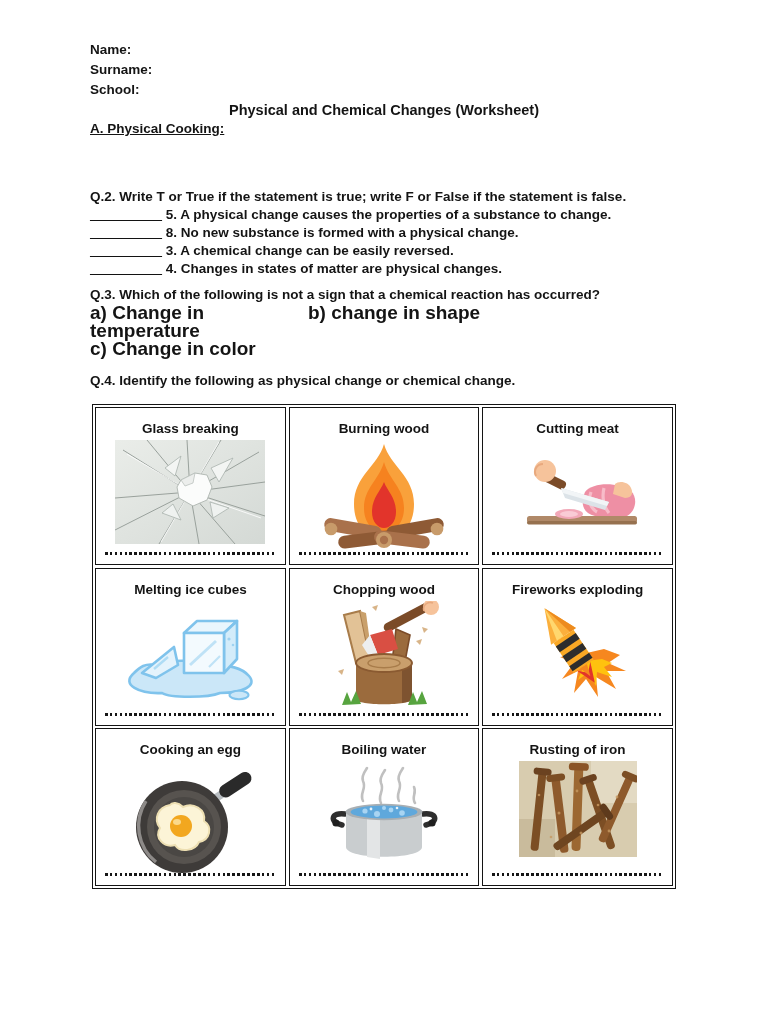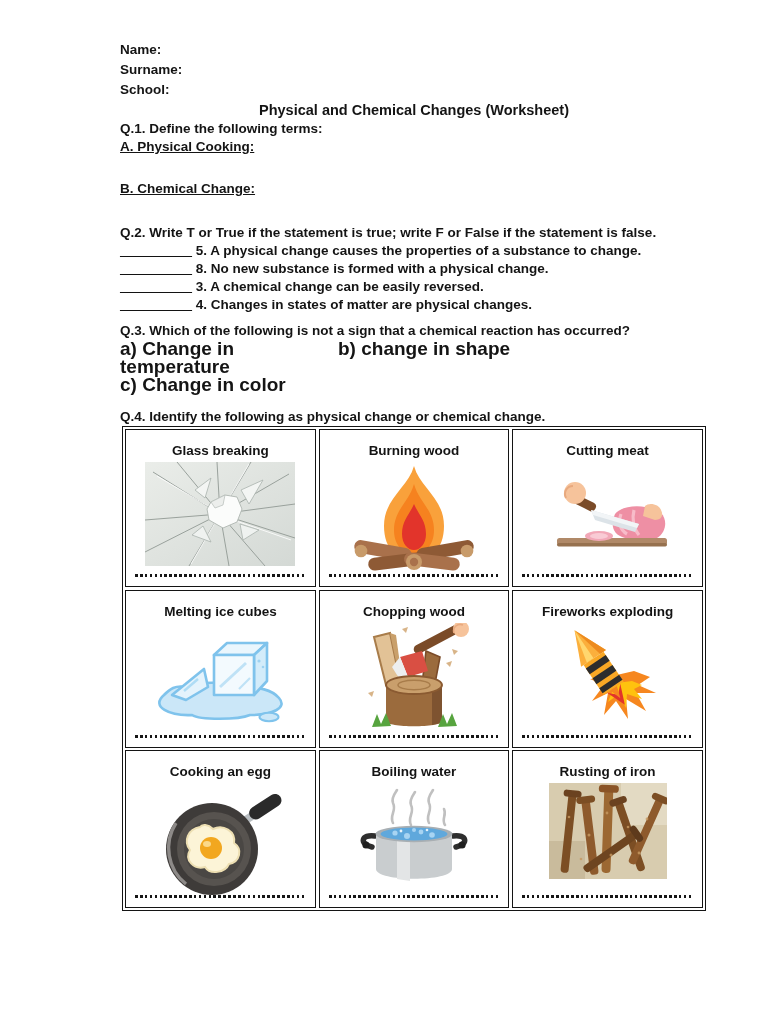--- a/index.html
+++ b/index.html
@@ -3,40 +3,40 @@
 <meta charset="utf-8">
 <style>
   * { margin:0; padding:0; box-sizing:border-box; }
   html,body { width:768px; height:1024px; background:#ffffff; }
   body {
     font-family:"Liberation Sans", sans-serif;
     font-weight:700;
     color:#141414;
     overflow:hidden;
   }
-  .page { width:768px; height:1024px; padding:40px 78px 0 120px; position:relative; }
+  .page { width:768px; height:1024px; padding:40px 78px 0 90px; position:relative; }
   .hline { font-size:13.5px; line-height:20px; }
   .line  { font-size:13.5px; line-height:18px; }
   .title-line {
     width:768px; margin-left:-90px;
     text-align:center; font-size:14.5px; line-height:20px;
   }
   .underlined { text-decoration:underline; }
   .spacer-a { height:24px; }
   .spacer-b { height:26px; }
   .spacer-c { height:8px; }
   .spacer-d { height:14px; }
   .blank { letter-spacing:0.5px;text-decoration:underline; }
   .q3-options {
     display:grid; grid-template-columns:218px 1fr;
     font-size:19px; line-height:18px;
   }
   
   .q4-table {
-    margin-top:0; margin-left:2px;
+    margin-top:14px; margin-left:2px;
     width:584px;
     border:1.6px solid #141414;
     padding:2px;
     display:grid;
     grid-template-columns:repeat(3, 1fr);
     gap:2.6px;
     background:#ffffff;
   }
   .cell {
     border:1.2px solid #141414;
@@ -60,24 +60,22 @@
 </head>
 <body>
 
 <div class="page">
 
   <div class="hline">Name:</div>
   <div class="hline">Surname:</div>
   <div class="hline">School:</div>
   <div class="title-line">Physical and Chemical Changes (Worksheet)</div>
 
-  <div class="line">Q.1. Define the following terms:</div>
   <div class="line underlined">A. Physical Cooking:</div>
   <div class="spacer-a"></div>
-  <div class="line underlined">B. Chemical Change:</div>
   <div class="spacer-b"></div>
 
   <div class="line">Q.2. Write T or True if the statement is true; write F or False if the statement is false.</div>
   <div class="line"><span class="blank">_________</span> <span>5. A physical change causes the properties of a substance to change.</span></div>
   <div class="line"><span class="blank">_________</span> <span>8. No new substance is formed with a physical change.</span></div>
   <div class="line"><span class="blank">_________</span> <span>3. A chemical change can be easily reversed.</span></div>
   <div class="line"><span class="blank">_________</span> <span>4. Changes in states of matter are physical changes.</span></div>
   <div class="spacer-c"></div>
 
   <div class="line">Q.3. Which of the following is not a sign that a chemical reaction has occurred?</div>

